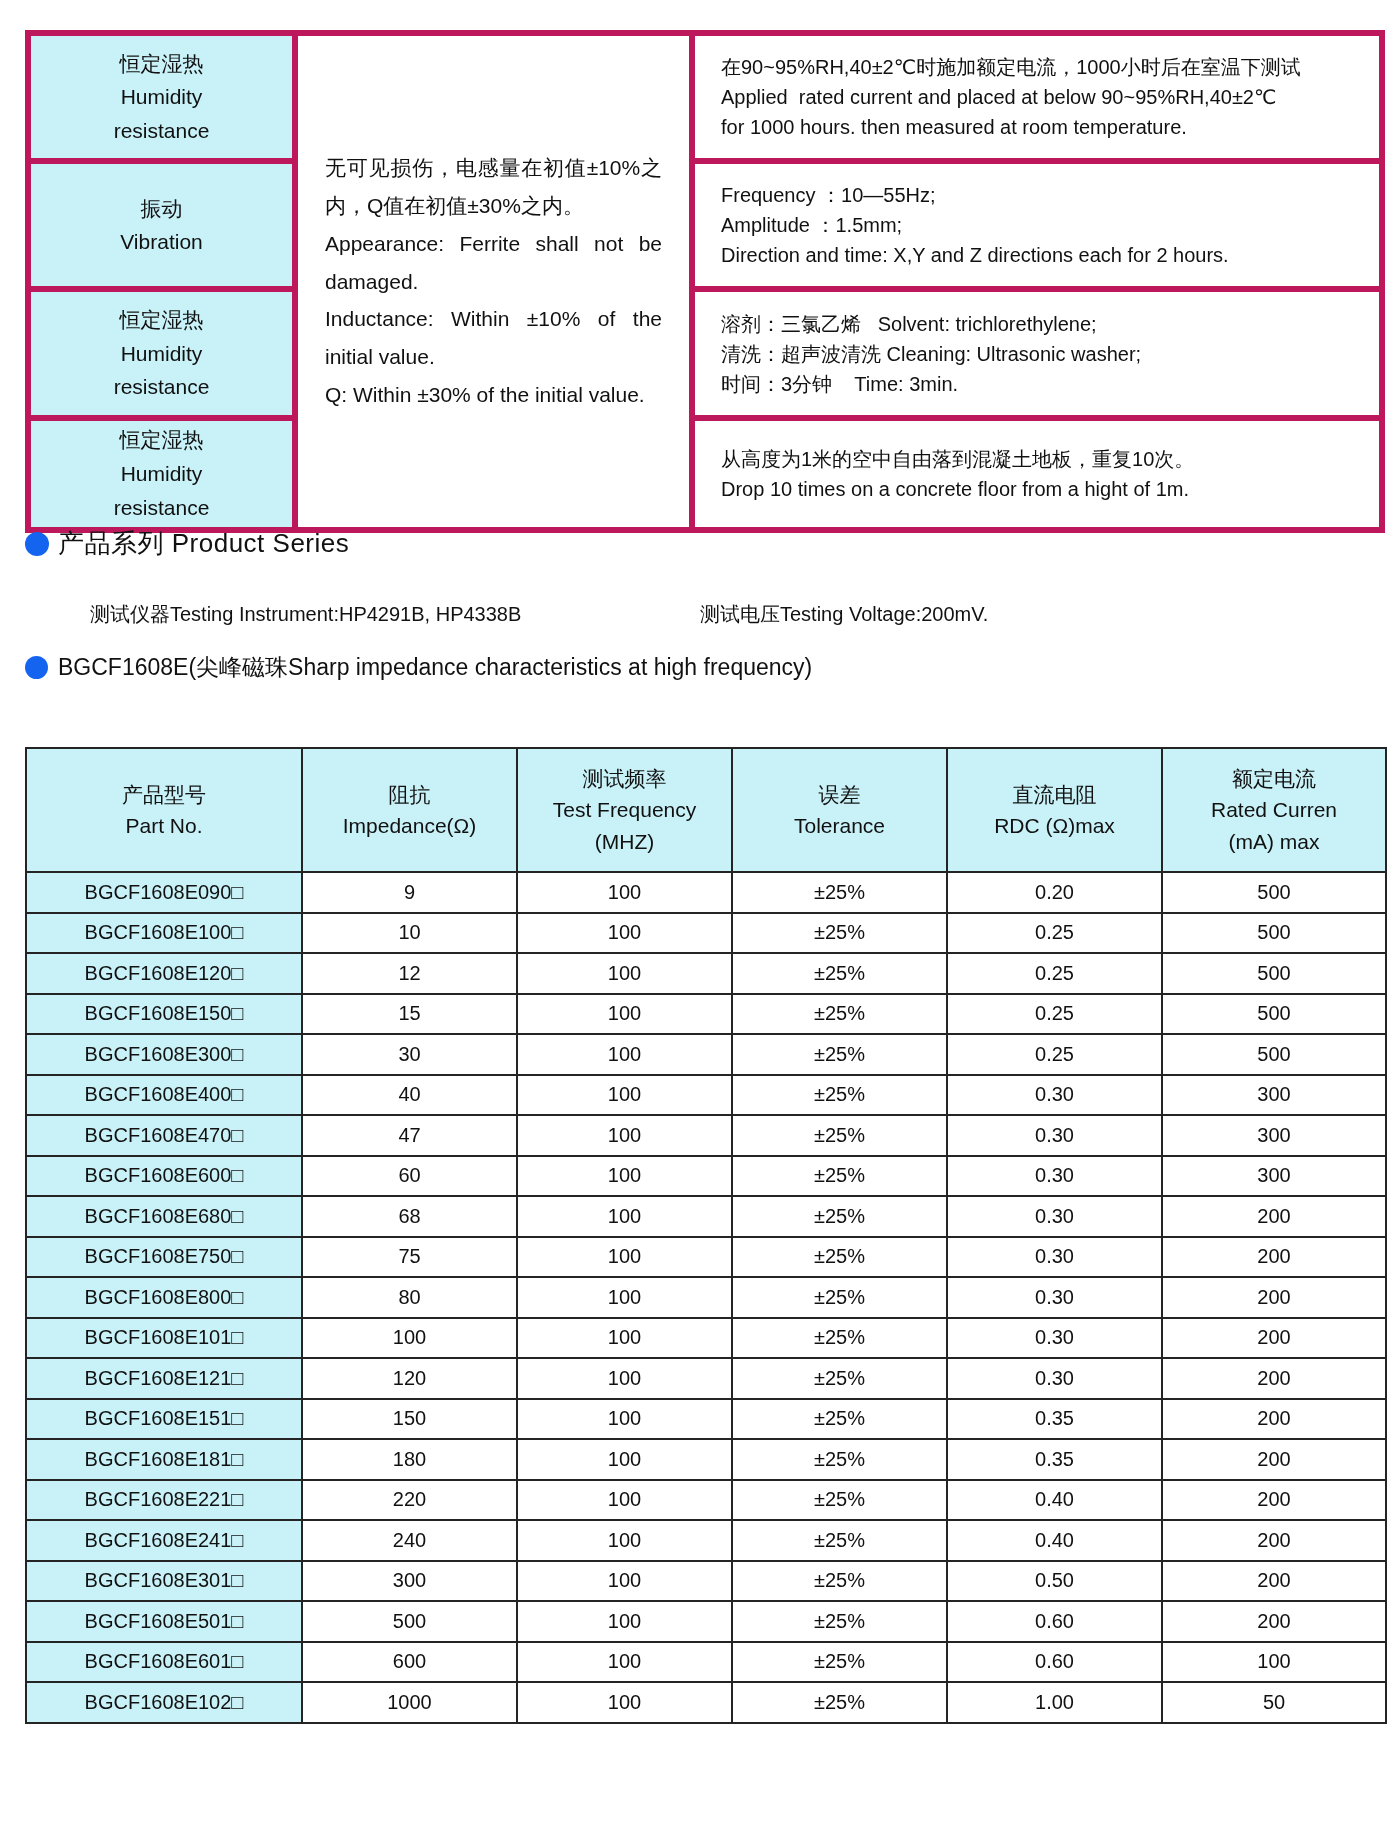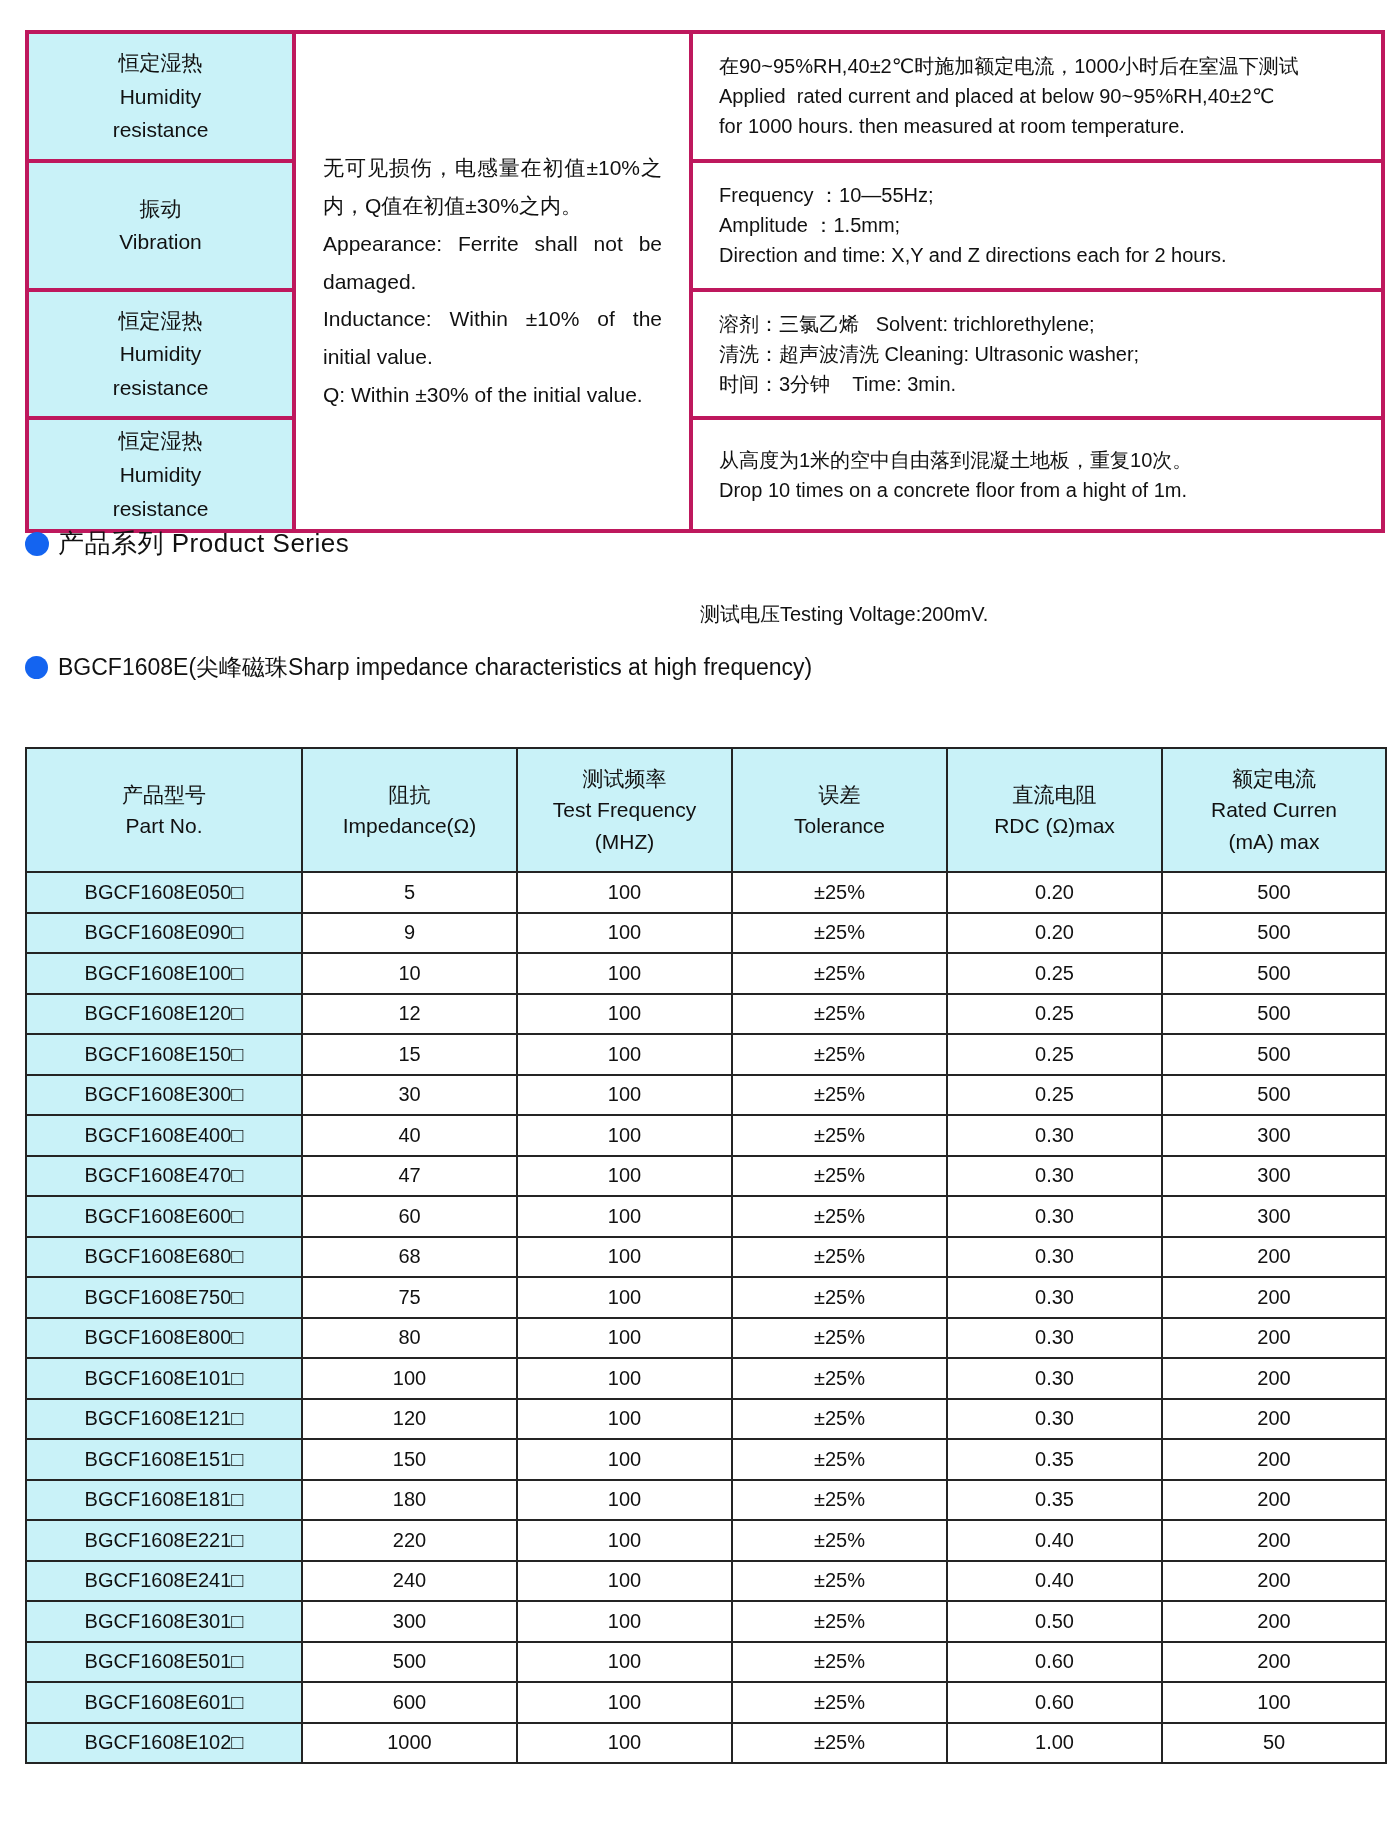--- a/index.html
+++ b/index.html
@@ -7,21 +7,21 @@
   body {
     width:1389px; height:1845px;
     font-family:"Liberation Sans","DejaVu Sans",sans-serif;
     color:#111;
   }
   .page { position:relative; width:1389px; height:1845px; overflow:hidden; background:#fff; }
 
   
   table { border-collapse:collapse; table-layout:fixed; }
   .rel-table { position:absolute; left:25px; top:30px; width:1360px; height:503px; }
-  .rel-table td { border:4px solid #be185d; vertical-align:middle; }
+  .rel-table td { border:6px solid #be185d; vertical-align:middle; }
   .rel-label {
     width:267px; background:var(--cyan); text-align:center;
     font-size:21px; line-height:1.6; font-weight:400;
   }
   .rel-criteria { width:397px; }
   .rel-criteria .inner { padding:8px 27px; }
   .rel-criteria p { font-size:21px; line-height:1.8; text-align:justify; }
   .rel-cond { padding:13px 26px; font-size:20px; line-height:1.5; }
   .cond-line { white-space:pre-wrap; }
   .rel-label div { white-space:pre-wrap; }
@@ -116,20 +116,21 @@
       </tr>
     </tbody>
   </table>
 
   <div class="section-head head-1">
     <span class="bullet"></span>
     <span class="head-text">产品系列 Product Series</span>
   </div>
 
   <div class="meta-line">
+    <span class="meta-instrument">测试仪器Testing Instrument:HP4291B, HP4338B</span>
     <span class="meta-voltage">测试电压Testing Voltage:200mV.</span>
   </div>
 
   <div class="section-head head-2">
     <span class="bullet"></span>
     <span class="head-text">BGCF1608E(尖峰磁珠Sharp impedance characteristics at high frequency)</span>
   </div>
 
   <table class="prod-table">
     <thead>
@@ -157,28 +158,20 @@
           </th>
         <th class="col-rated hdr-lines">
             <div>额定电流</div>
             <div>Rated Curren</div>
             <div>(mA) max</div>
           </th>
       </tr>
     </thead>
     <tbody>
         <tr>
-      <td class="part-col">BGCF1608E050□</td>
-      <td>5</td>
-      <td>100</td>
-      <td>±25%</td>
-      <td>0.20</td>
-      <td>500</td>
-    </tr>
-        <tr>
       <td class="part-col">BGCF1608E090□</td>
       <td>9</td>
       <td>100</td>
       <td>±25%</td>
       <td>0.20</td>
       <td>500</td>
     </tr>
         <tr>
       <td class="part-col">BGCF1608E100□</td>
       <td>10</td>

